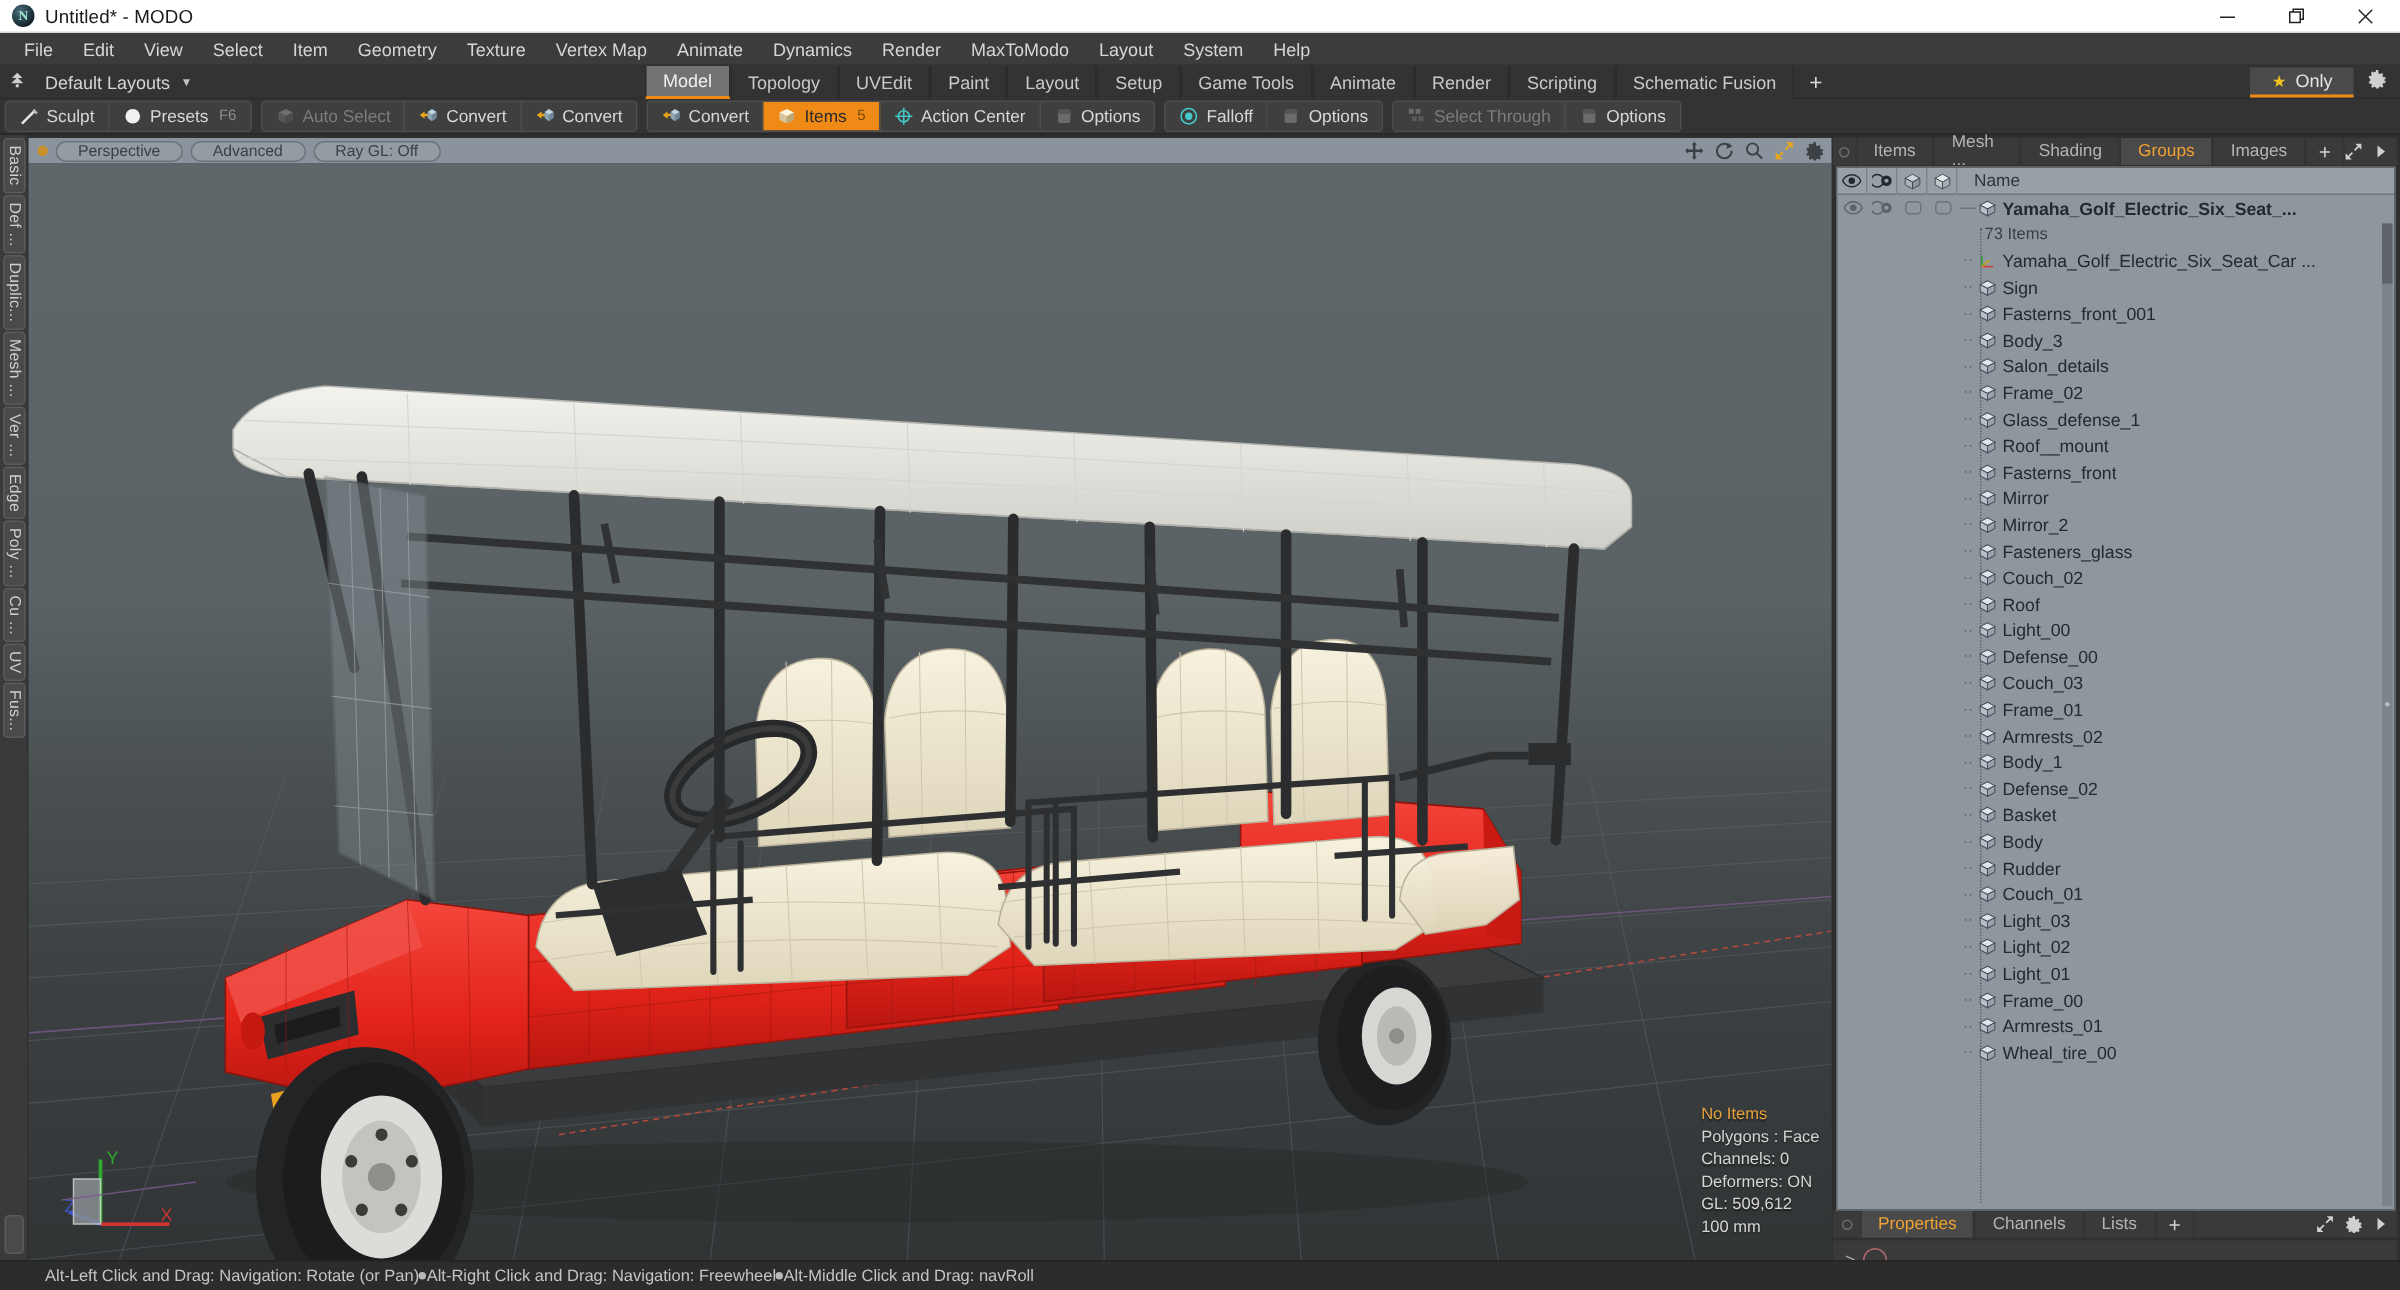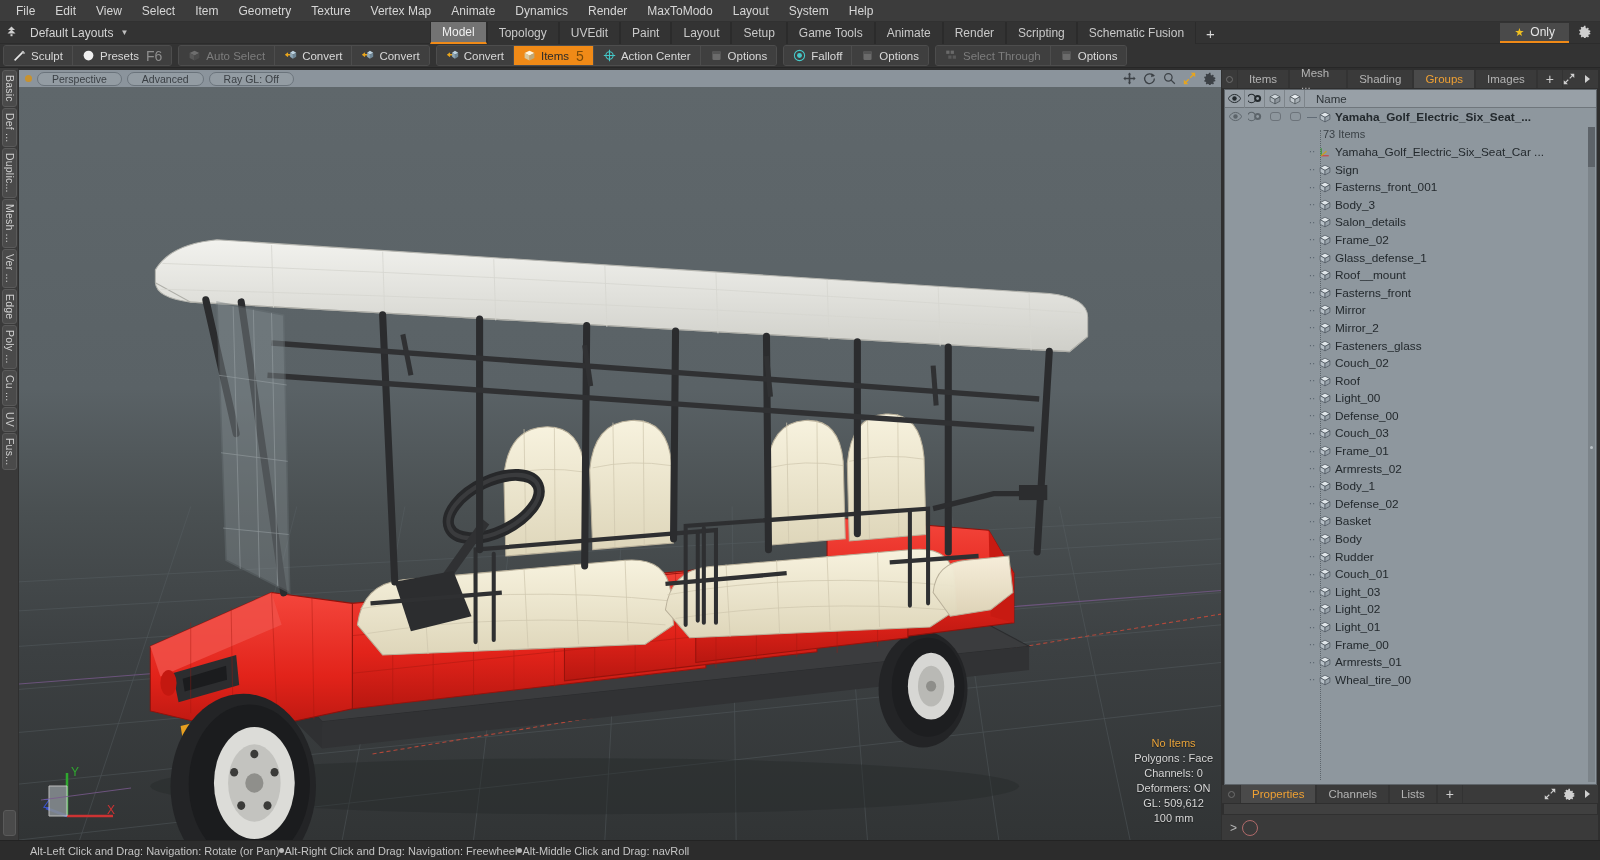--- a/index.html
+++ b/index.html
@@ -58,21 +58,21 @@
   
   .toolbar { height: 24px; flex: 0 0 24px; background: #333333; display: flex; align-items: stretch;
     border-bottom: 1px solid #272727; }
   .tgroup { display: flex; align-items: stretch; background: #3f3f3f; border: 1px solid #4d4d4d;
     border-radius: 3px; margin: 1px 3px 1px 3px; overflow: hidden; }
   .tbtn { display: flex; align-items: center; gap: 5px; padding: 0 9px; color: #d8d8d8; font-size: 11.5px;
     border-right: 1px solid #4d4d4d; background: #3f3f3f; white-space: nowrap; }
   .tbtn:last-child { border-right: none; }
   .tbtn.dim { color: #7d7d7d; }
   .tbtn.accent { background: #f08a17; color: #2a2a2a; }
-  .tbtn .kb { color: #8e8e8e; font-size: 14px; margin-left: 2px; text-align: right; }
+  .tbtn .kb { color: #8e8e8e; font-size: 10px; margin-left: 2px; text-align: right; }
   .tbtn.accent .kb { color: #7a4a08; }
   .ico { width: 13px; height: 13px; flex: 0 0 13px; display: block; }
 
   
   .main { flex: 1 1 auto; display: flex; min-height: 0; background: #2f2f2f; }
 
   
   .vstrip { width: 18px; flex: 0 0 18px; background: #3a3a3a; display: flex; flex-direction: column;
     align-items: center; padding-top: 2px; }
   .vtab { writing-mode: vertical-rl; text-orientation: mixed; color: #cfcfcf; font-size: 10.5px;
@@ -86,21 +86,21 @@
   .vpheader { height: 17px; flex: 0 0 17px; background: #8b949c; display: flex; align-items: center;
     padding: 0 4px; position: relative; }
   .vp-dot { width: 7px; height: 7px; border-radius: 50%; background: #c8922e; margin: 0 5px 0 2px; }
   .pill { border: 1px solid #6b747c; border-radius: 8px; color: #3a3f44; font-size: 10.5px;
     padding: 0 14px; line-height: 13px; height: 14px; background: #939ca3; margin-right: 5px; }
   .vp-icons { position: absolute; right: 5px; top: 0; height: 17px; display: flex; align-items: center; gap: 7px; }
 
   .viewport { flex: 1 1 auto; position: relative; overflow: hidden;
     background: linear-gradient(180deg, #5d6569 0%, #5b6367 38%, #4d5355 52%, #3e4244 68%, #333637 100%); }
 
-  .statsbox { position: absolute; right: 8px; bottom: 14px; text-align: center;
+  .statsbox { position: absolute; right: 8px; bottom: 14px; text-align: left;
     font-size: 11px; color: #d6d6d6; line-height: 15px; text-shadow: 0 1px 1px rgba(0,0,0,.5); }
   .statsbox .hl { color: #e8a33a; }
   .fdot { width: 5px; height: 5px; border-radius: 50%; background: #b8b8b8; display: inline-block; }
 
   
   .rpanel { width: 378px; flex: 0 0 378px; background: #2f2f2f; display: flex; flex-direction: column;
     padding: 2px 2px 0 0; }
   .rp-tabs { height: 18px; flex: 0 0 18px; background: #3a3a3a; display: flex; align-items: stretch; }
   .rp-knob { width: 18px; display: flex; align-items: center; justify-content: center; }
   .rp-knob i { width: 7px; height: 7px; border-radius: 50%; border: 1px solid #6e6e6e; display: block; }
@@ -153,20 +153,42 @@
   .cmd-rec { width: 16px; height: 16px; border-radius: 50%; border: 1.5px solid #b06a6a; margin-right: 4px; }
 
   .statusbar { height: 20px; flex: 0 0 20px; background: #2c2c2c; display: flex; align-items: center;
     color: #c4c4c4; font-size: 11px; padding-left: 30px; gap: 0; border-top: 1px solid #232323; }
 </style>
 </head>
 <body>
 
 <div class="app">
 
+  <div class="titlebar">
+    <div class="tb-icon"></div>
+    <div class="tb-title">Untitled* - MODO</div>
+    <div class="tb-spacer"></div>
+    <div class="tb-btn">
+      <svg width="12" height="12" viewBox="0 0 12 12">
+          <line x1="1" y1="6.5" x2="11" y2="6.5" stroke="#222" stroke-width="1"></line>
+        </svg>
+    </div>
+    <div class="tb-btn">
+      <svg width="12" height="12" viewBox="0 0 12 12">
+          <rect x="1.5" y="3" width="7" height="7" fill="none" stroke="#222" stroke-width="1"></rect>
+          <polyline points="3.8,3 3.8,1.2 10.5,1.2 10.5,7.8 8.7,7.8" fill="none" stroke="#222" stroke-width="1"></polyline>
+        </svg>
+    </div>
+    <div class="tb-btn">
+      <svg width="12" height="12" viewBox="0 0 12 12">
+          <line x1="1.5" y1="1.5" x2="10.5" y2="10.5" stroke="#222" stroke-width="1"></line>
+          <line x1="10.5" y1="1.5" x2="1.5" y2="10.5" stroke="#222" stroke-width="1"></line>
+        </svg>
+    </div>
+  </div>
 
   <div class="menubar">
     <div class="menu-item">File</div>
     <div class="menu-item">Edit</div>
     <div class="menu-item">View</div>
     <div class="menu-item">Select</div>
     <div class="menu-item">Item</div>
     <div class="menu-item">Geometry</div>
     <div class="menu-item">Texture</div>
     <div class="menu-item">Vertex Map</div>

